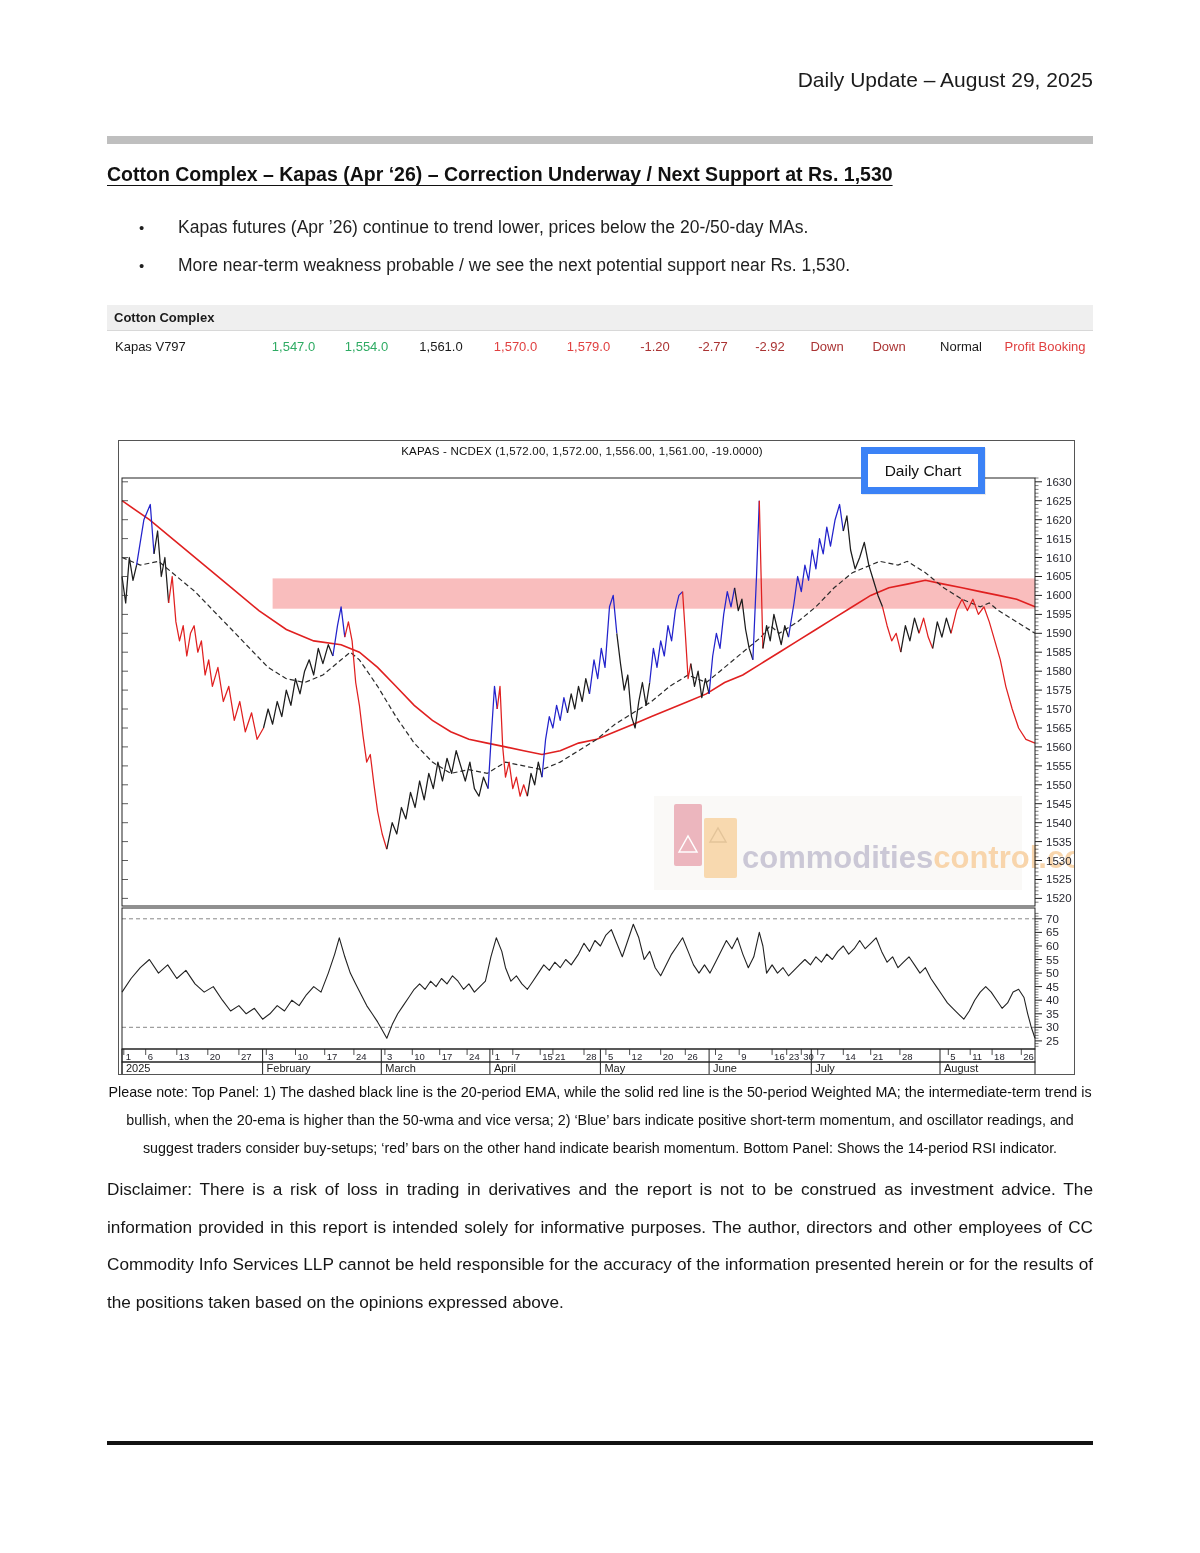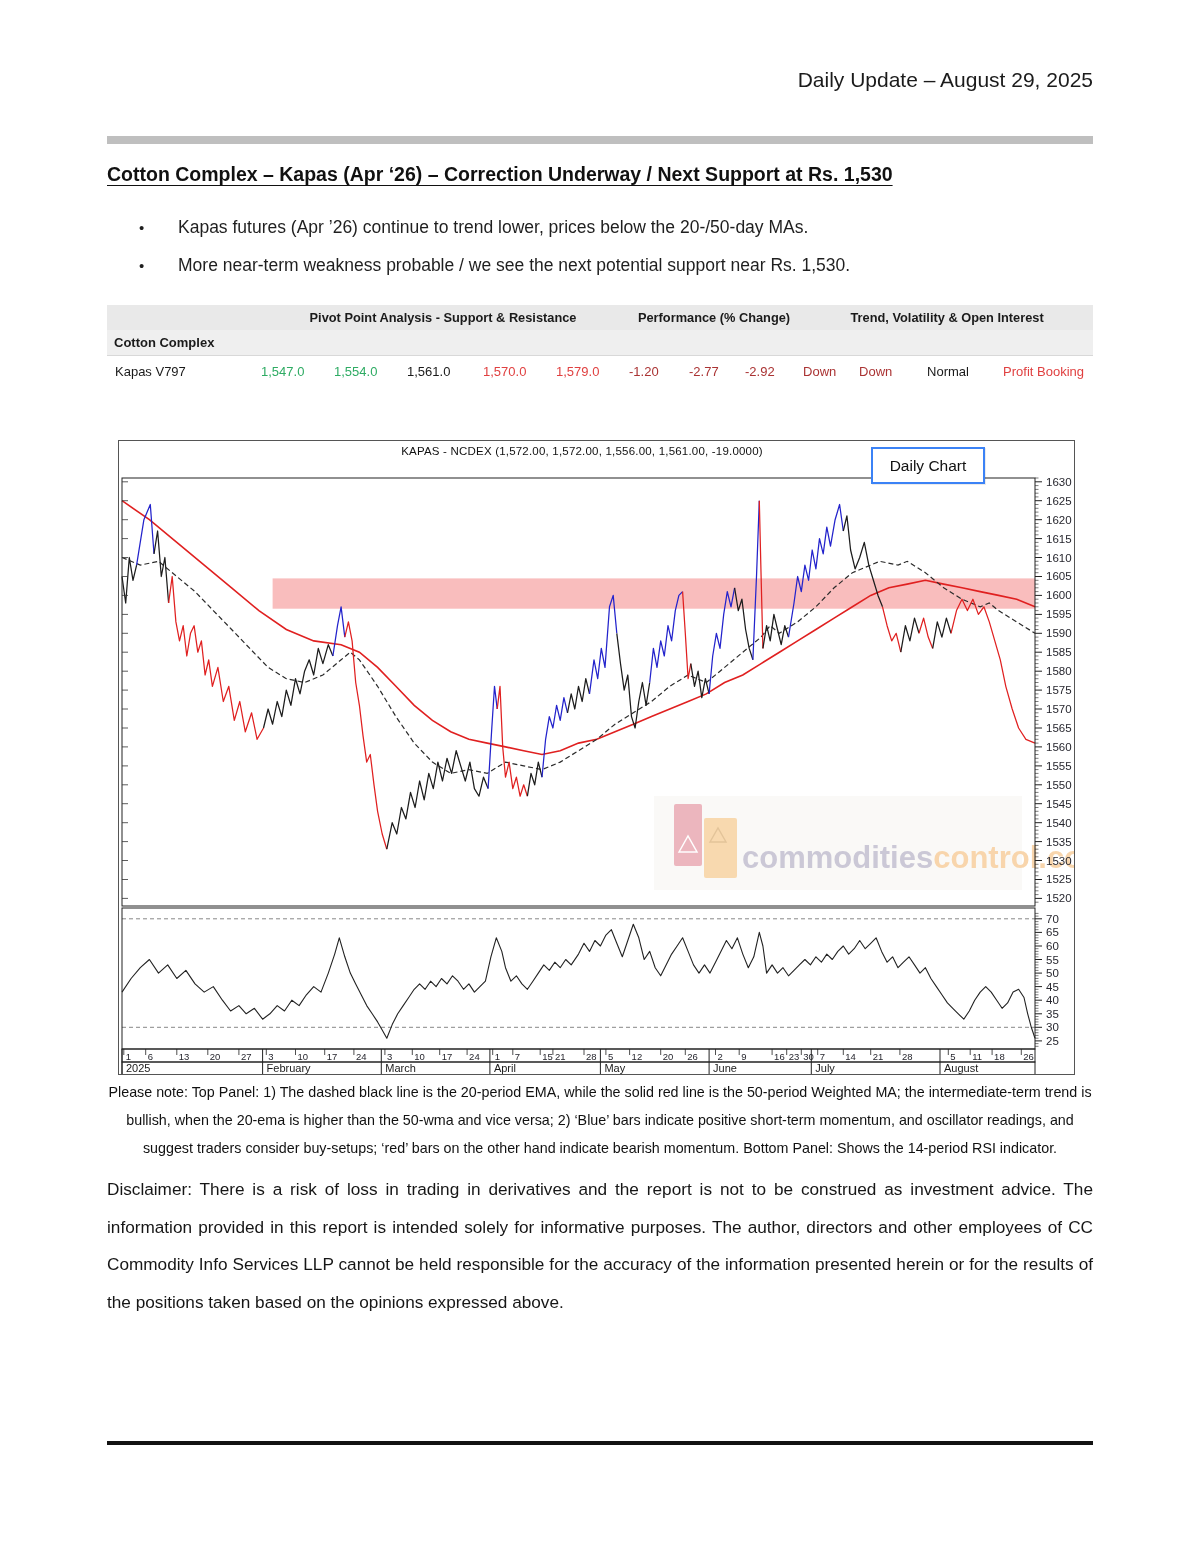--- a/index.html
+++ b/index.html
@@ -12,31 +12,31 @@
   .bullets{position:absolute;top:217px;left:139px;width:945px;font-size:17.5px;color:#1f1f1f;}
   .bullet-row{display:flex;margin-bottom:16px;}
   .bullet-dot{width:39px;flex:0 0 39px;font-size:15px;line-height:22px;}
   .pivot-table{position:absolute;top:305px;left:107px;width:986px;border-collapse:collapse;
                font-size:13px;table-layout:fixed;}
   .pivot-table th,.pivot-table td{padding:4px 6px 4px 2px;white-space:nowrap;overflow:hidden;}
   .grp-row th{background:#e9e9e9;font-weight:bold;text-align:center;font-size:12.8px;padding:5px 0;}
   .hdr-row th{background:#dcdcdc;font-weight:bold;text-align:right;font-size:12.8px;border-bottom:2.5px solid #151515;padding:5px 6px 5px 2px;}
   .hdr-row th.first{text-align:left;padding-left:8px;}
   .sec-row td{background:#efefef;font-weight:bold;text-align:left;padding:5px 7px;border-bottom:1px solid #d8d8d8;}
-  .data-row td{background:#fff;text-align:left;padding:8px 6px 8px 2px;}
+  .data-row td{background:#fff;text-align:center;padding:8px 6px 8px 2px;}
   .data-row td.first{text-align:left;padding-left:8px;}
   .c-green{color:var(--green,#2eab63);}
   .c-red{color:var(--red,#e04040);}
   .c-dred{color:var(--dark-red,#aa3333);}
   .chart-wrap{position:absolute;top:440px;left:118px;width:864px;height:635px;}
   .chart-wrap svg{position:absolute;top:0;left:0;}
   .chart-title{position:absolute;top:5px;left:0;width:928px;text-align:center;font-size:11.5px;
                color:#111;letter-spacing:0.2px;z-index:4;}
   .daily-chart-badge{position:absolute;top:7px;right:-3px;width:110px;height:33px;background:#fff;
-               border:2px solid #3b82f6;display:flex;align-items:center;justify-content:center;
+               border:7px solid #3b82f6;display:flex;align-items:center;justify-content:center;
                font-size:15.5px;color:#111;z-index:5;box-shadow:1px 1px 0 rgba(0,0,0,0.08);}
   .note{position:absolute;top:1079px;left:100px;width:1000px;font-size:14.3px;
         text-align:center;line-height:1.95;color:#111;}
   .disclaimer{position:absolute;top:1171px;left:107px;width:986px;font-size:17.2px;line-height:2.18;
         text-align:justify;color:#161616;}
   .footer-rule{position:absolute;top:1441px;left:107px;width:986px;height:4px;background:#121212;}
 </style>
 </head>
 <body>
 
@@ -68,26 +68,20 @@
         <col style="width:73px">
         <col style="width:60px">
         <col style="width:56px">
       <col style="width:58px">
         <col style="width:56px">
         <col style="width:68px">
         <col style="width:76px">
       <col style="width:92px">
     </colgroup>
     <tbody>
-        <tr class="grp-row">
-      <th></th>
-      <th colspan="5">Pivot Point Analysis - Support &amp; Resistance</th>
-      <th colspan="3">Performance (% Change)</th>
-      <th colspan="4">Trend, Volatility &amp; Open Interest</th>
-    </tr>
     <tr class="sec-row">
       <td colspan="13">Cotton Complex</td>
     </tr>
     <tr class="data-row">
       <td class="first">Kapas V797</td>
       <td class="c-green">1,547.0</td>
       <td class="c-green">1,554.0</td>
       <td>1,561.0</td>
       <td class="c-red">1,570.0</td>
       <td class="c-red">1,579.0</td>

